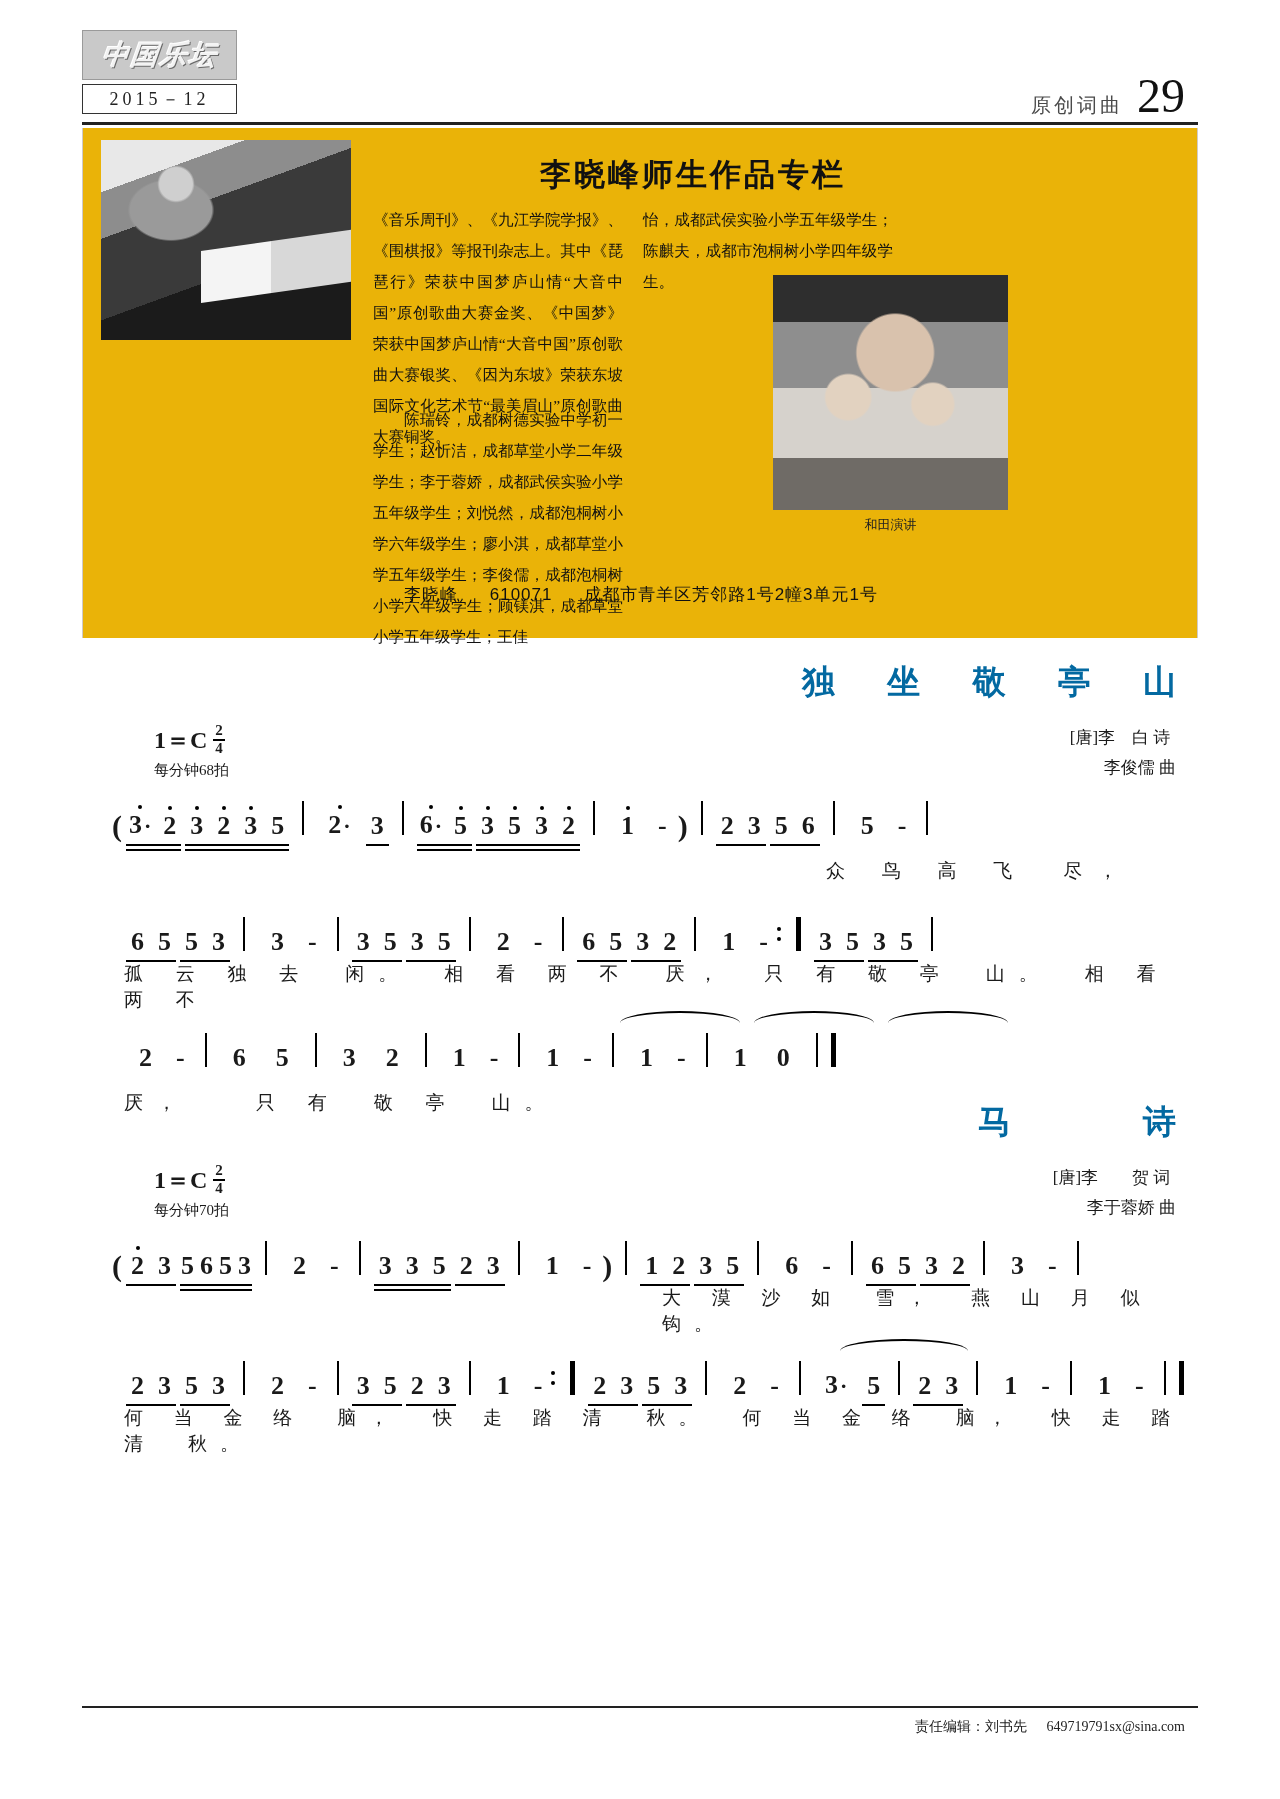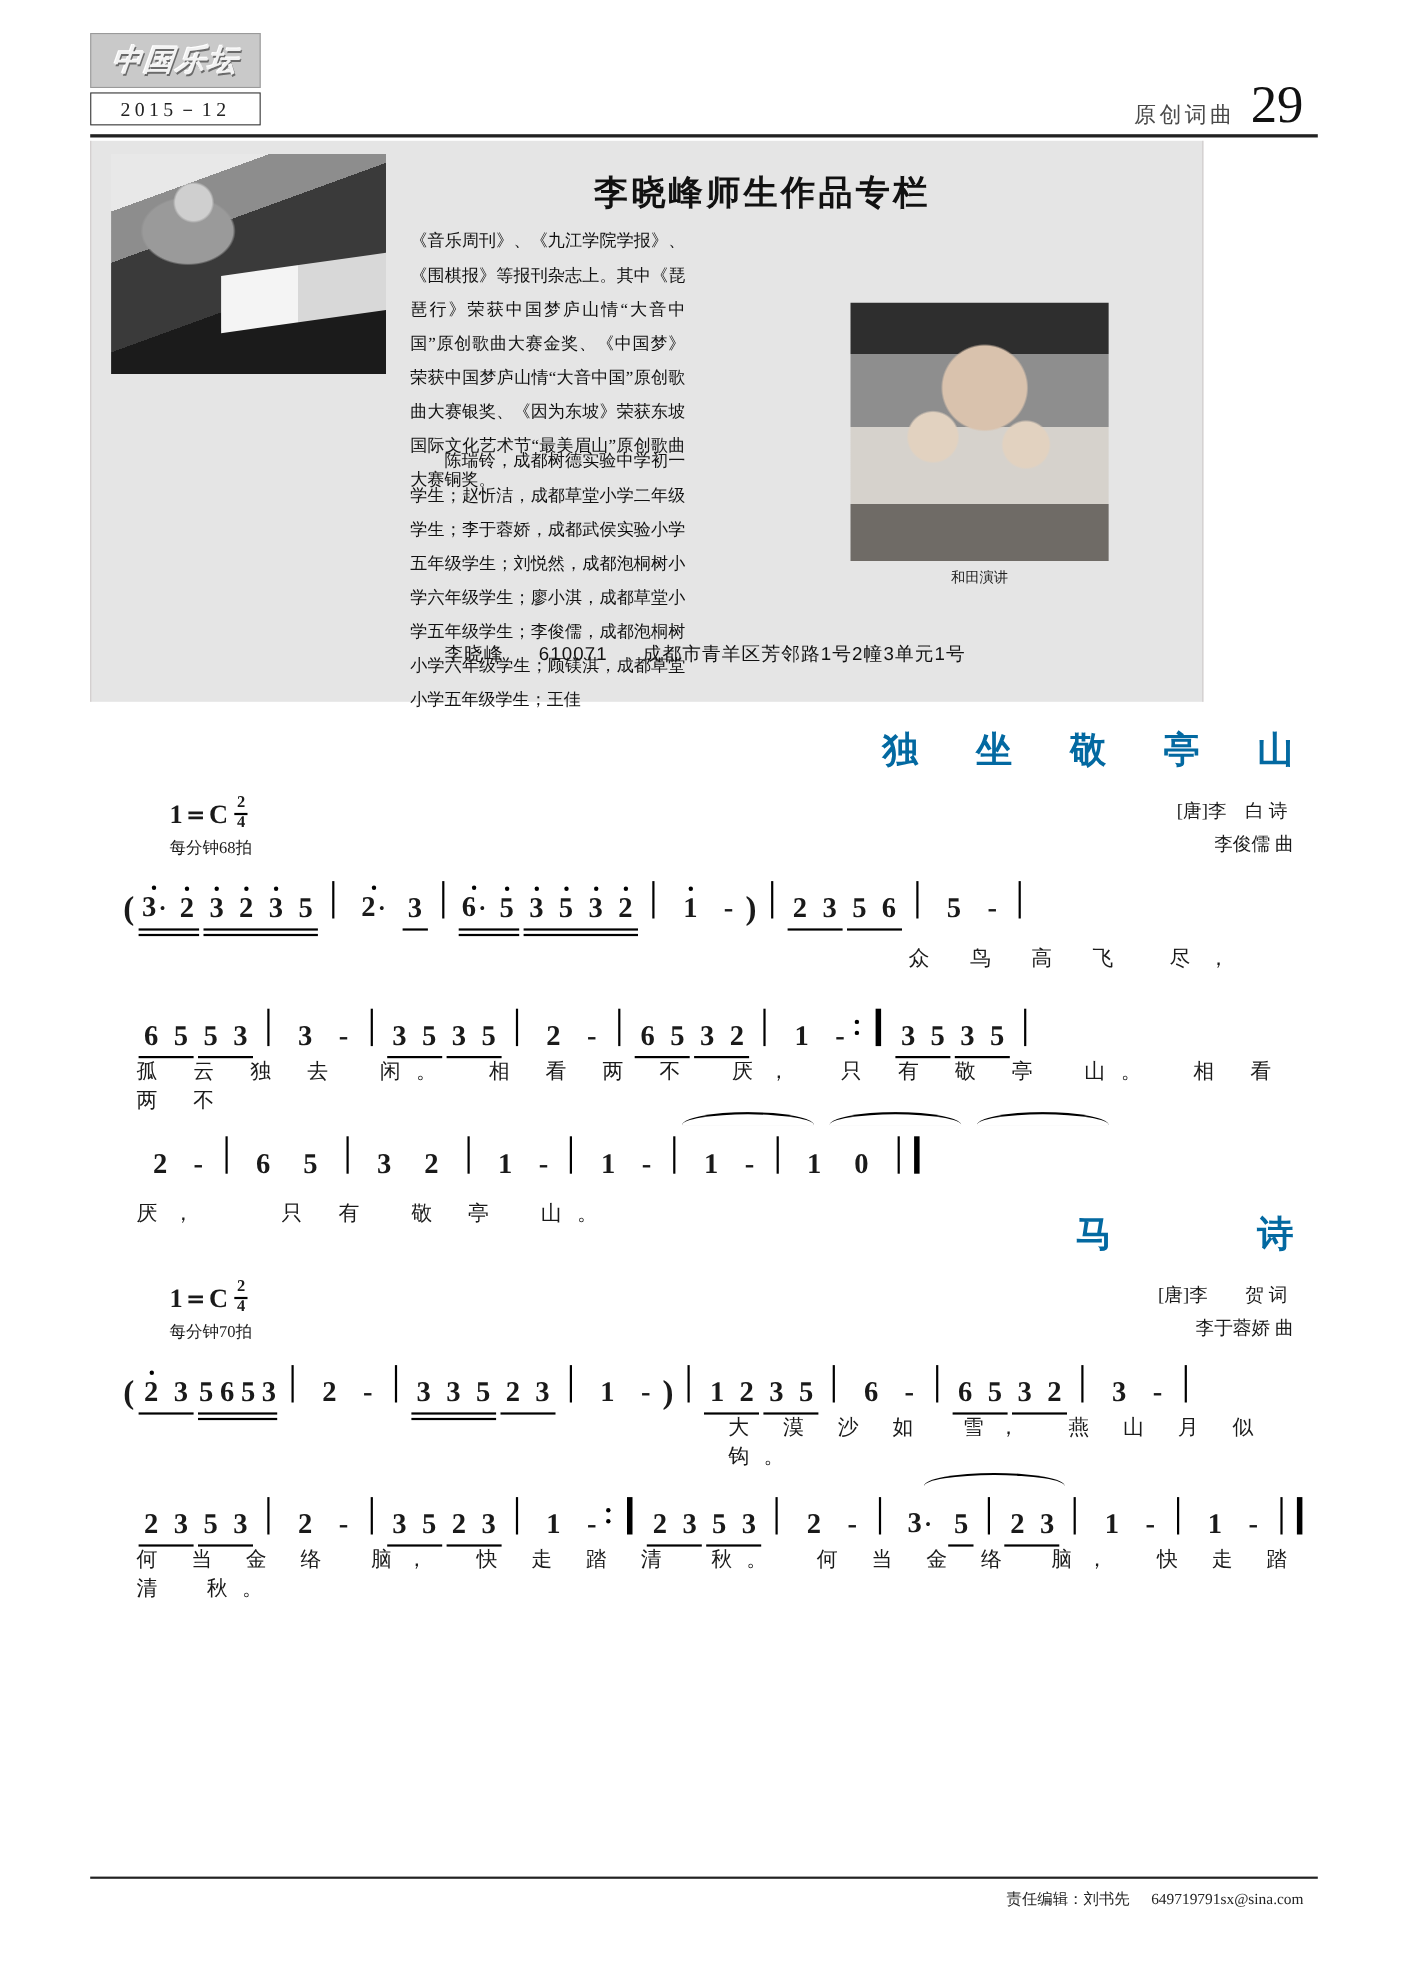--- a/index.html
+++ b/index.html
@@ -49,22 +49,22 @@
     font-family:"Liberation Serif","DejaVu Serif",serif;
     font-size:48px; color:#111; line-height:1;
   }
   #header-rule {
     position:absolute; left:82px; right:82px; top:122px;
     height:3px; background:#222;
   }
 
   
   #article-panel {
-    position:absolute; left:82px; top:128px; width:1012px; height:510px;
-    background:#e5e5e5;
+    position:absolute; left:82px; top:128px; width:1116px; height:510px;
+    background:#eab308;
     border-left:1px solid #cfcaca; border-right:1px solid #cfcaca;
   }
   #article-title {
     position:absolute; left:330px; top:26px; width:560px;
     text-align:center;
     font-family:"Liberation Serif","DejaVu Serif",serif;
     font-weight:700; font-size:31px; letter-spacing:3px; color:#111;
   }
 
   
@@ -238,20 +238,23 @@
   <div class="photo" id="photo-lecture">
     <div class="ph-grad2"></div>
   </div>
   <div class="photo-caption" id="caption-lecture">和田演讲</div>
 
 
   <div class="col" id="col-mid">
     <span>《音乐周刊》、《九江学院学报》、《围棋报》等报刊杂志上。其中《琵琶行》荣获中国梦庐山情“大音中国”原创歌曲大赛金奖、《中国梦》荣获中国梦庐山情“大音中国”原创歌曲大赛银奖、《因为东坡》荣获东坡国际文化艺术节“最美眉山”原创歌曲大赛铜奖。</span>
   </div>
 
+  <div class="col" id="col-right">
+    <span>怡，成都武侯实验小学五年级学生；陈麒夫，成都市泡桐树小学四年级学生。</span>
+  </div>
 
   <div class="col" id="col-right2" style="left:290px; top:276px; width:250px;">
     <span class="indent">陈瑞铃，成都树德实验中学初一学生；赵忻洁，成都草堂小学二年级学生；李于蓉娇，成都武侯实验小学五年级学生；刘悦然，成都泡桐树小学六年级学生；廖小淇，成都草堂小学五年级学生；李俊儒，成都泡桐树小学六年级学生；顾镁淇，成都草堂小学五年级学生；王佳</span>
   </div>
 
   <div id="address-line">
     <span>李晓峰</span>
     <span>610071</span>
     <span>成都市青羊区芳邻路1号2幢3单元1号</span>
   </div>

